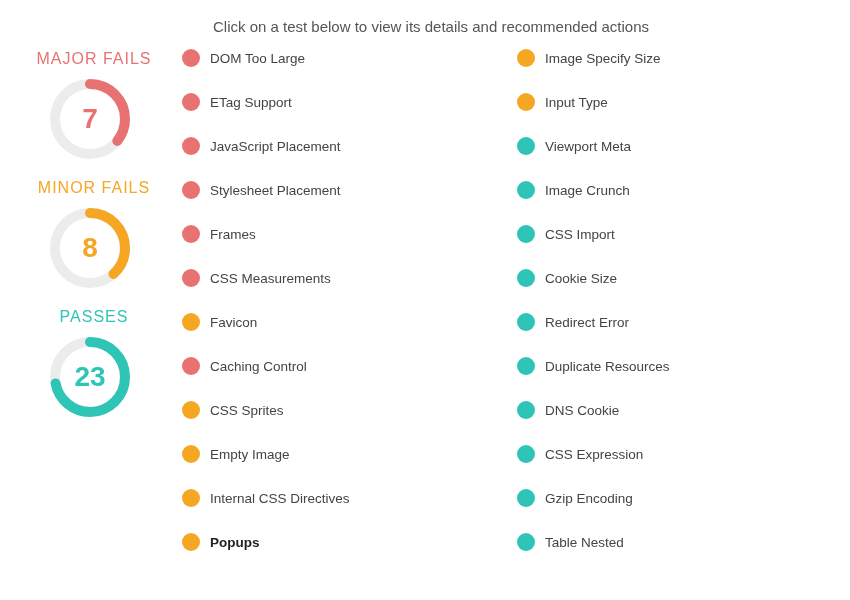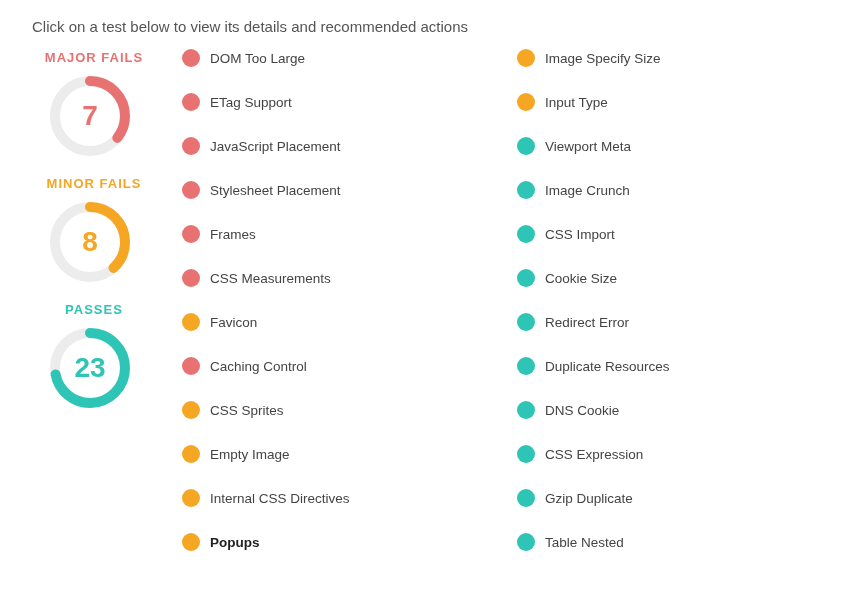--- a/index.html
+++ b/index.html
@@ -6,21 +6,21 @@
     body {
       font-family: Arial, sans-serif;
       background: #fff;
       width: 850px;
       height: 600px;
       overflow: hidden;
       display: flex;
       flex-direction: column;
     }
     .header {
-      text-align: left;
+      text-align: center;
       padding: 18px 20px 10px;
       color: #555;
       font-size: 15px;
       margin-left: 12px;
     }
     .main-content {
       display: flex;
       flex: 1;
       padding: 0 10px 10px 10px;
     }
@@ -32,22 +32,22 @@
       gap: 10px;
       padding-top: 5px;
     }
     .stat-block {
       display: flex;
       flex-direction: column;
       align-items: center;
       margin-bottom: 5px;
     }
     .stat-label {
-      font-size: 13px;
-      font-weight: bold;
+      font-size: 16px;
+      font-weight: normal;
       letter-spacing: 1px;
       margin-bottom: 6px;
       padding-left: 8px;
     }
     .stat-label.major { color: #e87272; }
     .stat-label.minor { color: #f5a623; }
     .stat-label.passes { color: #2ec4b6; text-align: center; }
 
     .donut-wrapper {
       position: relative;
@@ -244,21 +244,21 @@
         <div class="test-item">
           <div class="dot teal"></div>
           <span class="test-label">DNS Cookie</span>
         </div>
         <div class="test-item">
           <div class="dot teal"></div>
           <span class="test-label">CSS Expression</span>
         </div>
         <div class="test-item">
           <div class="dot teal"></div>
-          <span class="test-label">Gzip Duplicate</span>
+          <span class="test-label">Gzip Encoding</span>
         </div>
         <div class="test-item">
           <div class="dot teal"></div>
           <span class="test-label">Table Nested</span>
         </div>
       </div>
 
   </div>
 </div>
 

